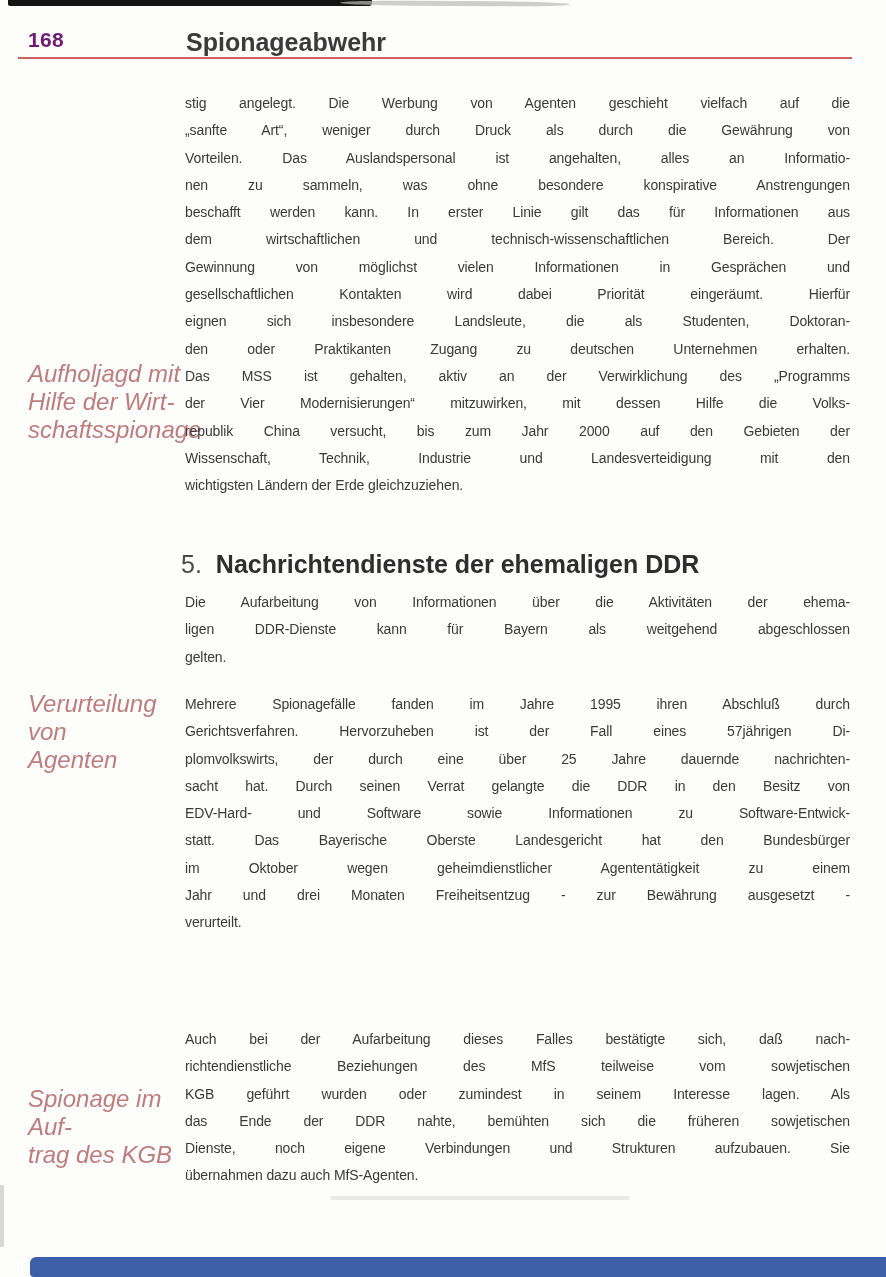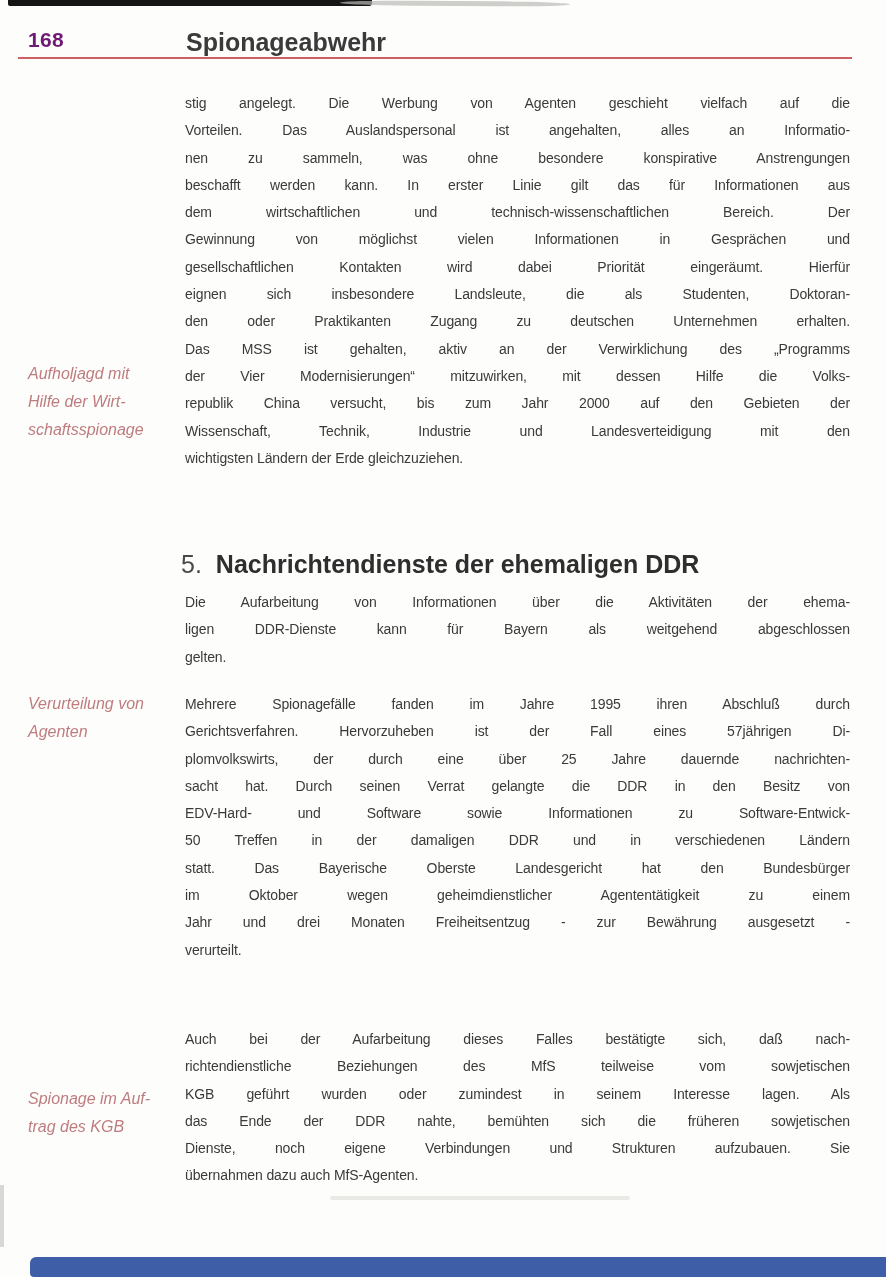--- a/index.html
+++ b/index.html
@@ -13,21 +13,21 @@
   .artifact-top-line { position:absolute; left:8px; top:0; width:364px; height:6px; background:#151515; border-radius:0 0 3px 2px; }
   .artifact-top-arc  { position:absolute; left:340px; top:1px; width:230px; height:5px; background:#b9b9b6; border-radius:50%/80%; transform:rotate(.4deg); opacity:.7; }
   .artifact-left-sliver { position:absolute; left:0; top:1185px; width:4px; height:62px; background:#d8d8d5; }
   .artifact-smudge { position:absolute; left:330px; top:1196px; width:300px; height:4px; background:#e9e9e6; border-radius:2px; }
   
   .header-row { position:absolute; left:0; top:28px; width:886px; height:26px; }
   .page-number { position:absolute; left:28px; top:0; font-size:21px; font-weight:bold; color:#701a75; letter-spacing:.3px; }
   .running-title { position:absolute; left:186px; top:0; font-size:25px; font-weight:bold; color:#3a3a3a; }
   .header-rule { position:absolute; left:18px; top:57px; width:834px; height:2px; background:var(--rule,#cf5f63); }
   
-  .margin-note { position:absolute; left:28px; width:155px; font-style:italic; font-size:16px; line-height:28px; color:var(--margin-note,#bf7c7e); }
+  .margin-note { position:absolute; left:28px; width:155px; font-style:italic; font-size:24px; line-height:28px; color:var(--margin-note,#bf7c7e); }
   .note-1 { top:360px; }
   .note-2 { top:690px; }
   .note-3 { top:1085px; }
   
   .body-par { position:absolute; left:185px; width:665px; font-size:14px; line-height:27.3px; letter-spacing:-0.1px; }
   .par-1 { top:90px; }
   .par-2 { top:589px; }
   .par-3 { top:691px; }
   .par-4 { top:1026px; }
   .bline { text-align:justify; text-align-last:justify; }
@@ -64,20 +64,21 @@
       <div class="nline">Verurteilung von</div>
       <div class="nline line-last">Agenten</div>
     </div>
   <div class="margin-note note-3">
       <div class="nline">Spionage im Auf-</div>
       <div class="nline line-last">trag des KGB</div>
     </div>
 
   <div class="body-par par-1">
       <div class="bline">stig angelegt. Die Werbung von Agenten geschieht vielfach auf die</div>
+      <div class="bline">„sanfte Art“, weniger durch Druck als durch die Gewährung von</div>
       <div class="bline">Vorteilen. Das Auslandspersonal ist angehalten, alles an Informatio-</div>
       <div class="bline">nen zu sammeln, was ohne besondere konspirative Anstrengungen</div>
       <div class="bline">beschafft werden kann. In erster Linie gilt das für Informationen aus</div>
       <div class="bline">dem wirtschaftlichen und technisch-wissenschaftlichen Bereich. Der</div>
       <div class="bline">Gewinnung von möglichst vielen Informationen in Gesprächen und</div>
       <div class="bline">gesellschaftlichen Kontakten wird dabei Priorität eingeräumt. Hierfür</div>
       <div class="bline">eignen sich insbesondere Landsleute, die als Studenten, Doktoran-</div>
       <div class="bline">den oder Praktikanten Zugang zu deutschen Unternehmen erhalten.</div>
       <div class="bline">Das MSS ist gehalten, aktiv an der Verwirklichung des „Programms</div>
       <div class="bline">der Vier Modernisierungen“ mitzuwirken, mit dessen Hilfe die Volks-</div>
@@ -94,21 +95,20 @@
       <div class="bline">Die Aufarbeitung von Informationen über die Aktivitäten der ehema-</div>
       <div class="bline">ligen DDR-Dienste kann für Bayern als weitgehend abgeschlossen</div>
       <div class="bline line-last">gelten.</div>
     </div>
   <div class="body-par par-3">
       <div class="bline">Mehrere Spionagefälle fanden im Jahre 1995 ihren Abschluß durch</div>
       <div class="bline">Gerichtsverfahren. Hervorzuheben ist der Fall eines 57jährigen Di-</div>
       <div class="bline">plomvolkswirts, der durch eine über 25 Jahre dauernde nachrichten-</div>
       <div class="bline">sacht hat. Durch seinen Verrat gelangte die DDR in den Besitz von</div>
       <div class="bline">EDV-Hard- und Software sowie Informationen zu Software-Entwick-</div>
-      <div class="bline">50 Treffen in der damaligen DDR und in verschiedenen Ländern</div>
       <div class="bline">statt. Das Bayerische Oberste Landesgericht hat den Bundesbürger</div>
       <div class="bline">im Oktober wegen geheimdienstlicher Agententätigkeit zu einem</div>
       <div class="bline">Jahr und drei Monaten Freiheitsentzug - zur Bewährung ausgesetzt -</div>
       <div class="bline line-last">verurteilt.</div>
     </div>
   <div class="body-par par-4">
       <div class="bline">Auch bei der Aufarbeitung dieses Falles bestätigte sich, daß nach-</div>
       <div class="bline">richtendienstliche Beziehungen des MfS teilweise vom sowjetischen</div>
       <div class="bline">KGB geführt wurden oder zumindest in seinem Interesse lagen. Als</div>
       <div class="bline">das Ende der DDR nahte, bemühten sich die früheren sowjetischen</div>

